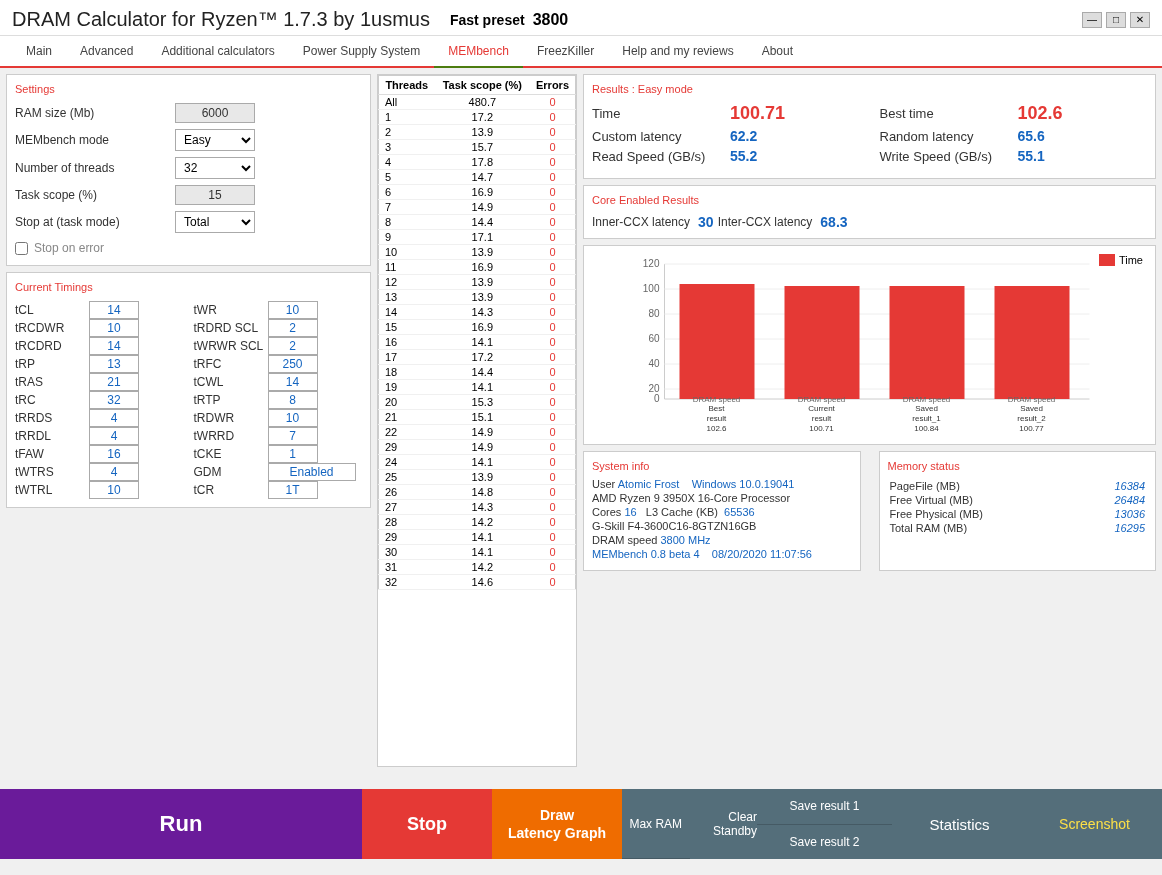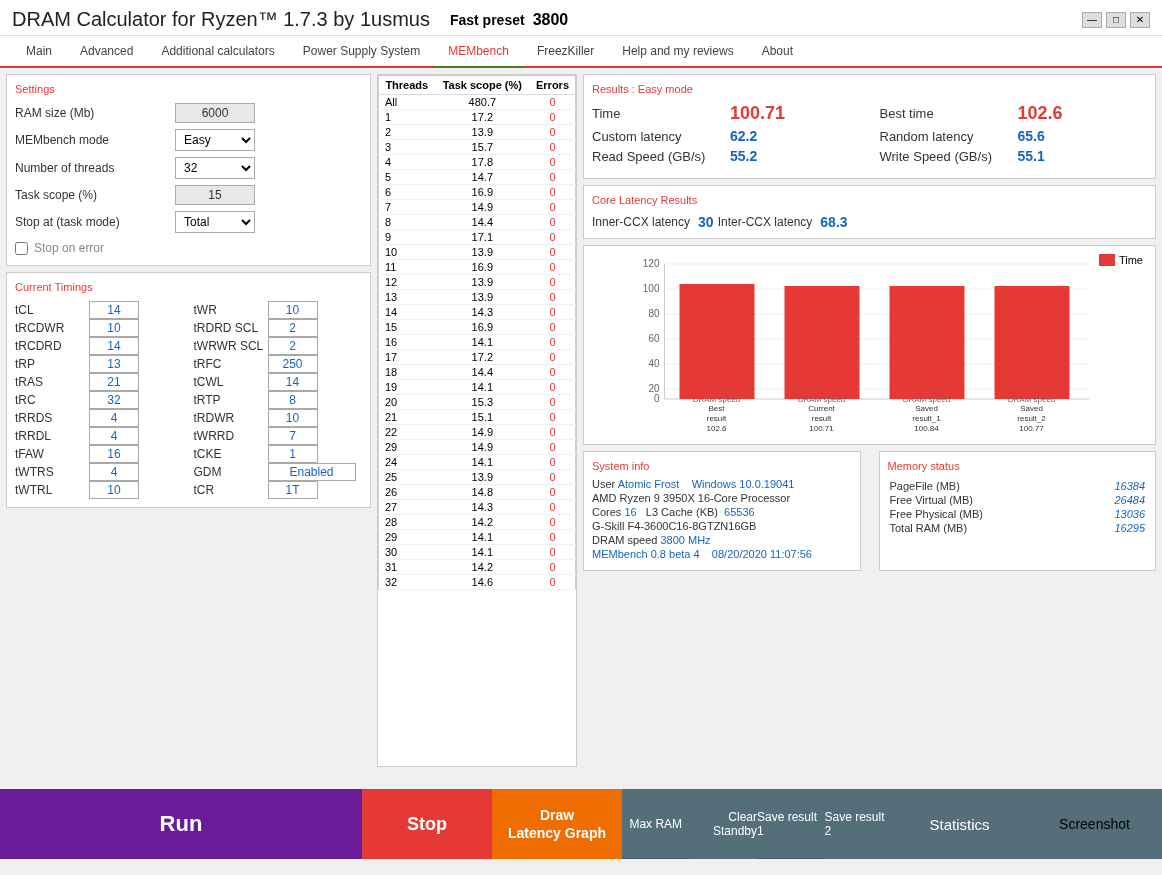--- a/index.html
+++ b/index.html
@@ -294,37 +294,37 @@
       align-items: center;
       justify-content: center;
       font-size: 12px;
       font-weight: 500;
       cursor: pointer;
       border-bottom: 1px solid #455a64;
     }
     .btn-half:last-child { border-bottom: none; }
     .btn-group-save {
       display: flex;
-      flex-direction: row;
+      flex-direction: column;
       width: 135px;
     }
     .btn-statistics {
       background: #546e7a;
       color: white;
       width: 135px;
       display: flex;
       align-items: center;
       justify-content: center;
       font-size: 15px;
       font-weight: 500;
       cursor: pointer;
     }
     .btn-screenshot {
       background: #546e7a;
-      color: #000000;
+      color: #fde047;
       width: 135px;
       display: flex;
       align-items: center;
       justify-content: center;
       font-size: 14px;
       font-weight: 500;
       cursor: pointer;
     }
   </style>
 </head>
@@ -707,21 +707,21 @@
           <span class="result-value blue sm">55.2</span>
         </div>
         <div class="result-item">
           <span class="result-label">Write Speed (GB/s)</span>
           <span class="result-value blue sm">55.1</span>
         </div>
       </div>
     </div>
 
     <div class="core-latency-box">
-      <div class="results-title">Core Latency Results</div>
+      <div class="results-title">Core Enabled Results</div>
       <div class="core-latency-grid">
         <div class="core-item">
           <span class="core-label">Inner-CCX latency</span>
           <span class="core-value">30</span>
         </div>
         <div class="core-item">
           <span class="core-label">Inter-CCX latency</span>
           <span class="core-value">68.3</span>
         </div>
       </div>

